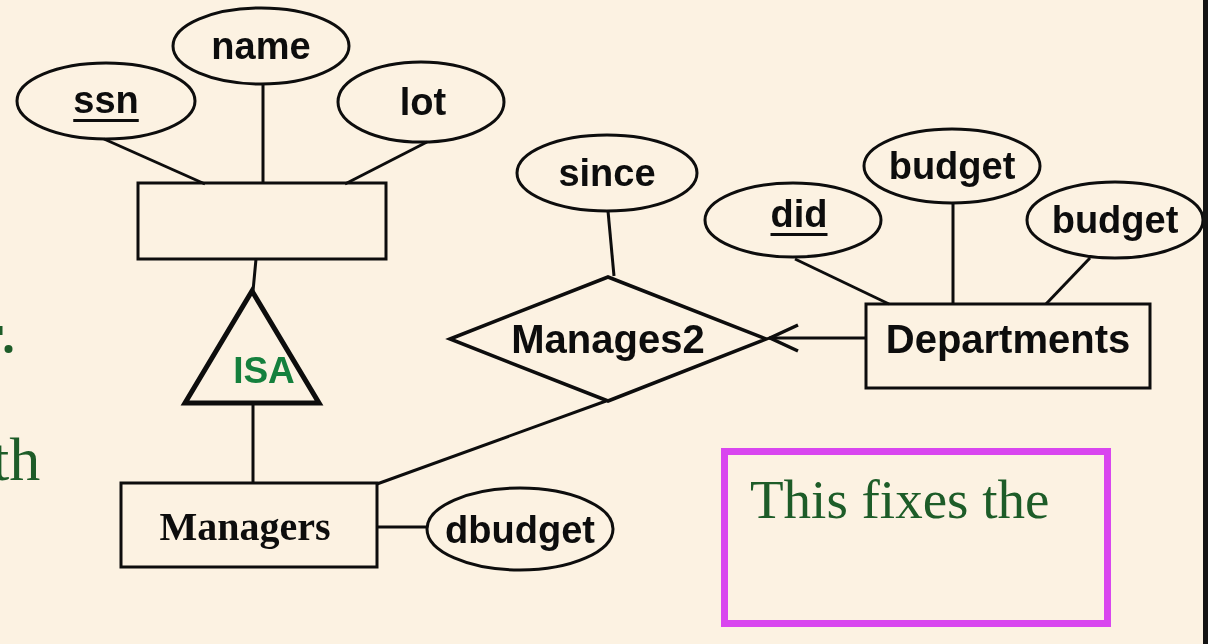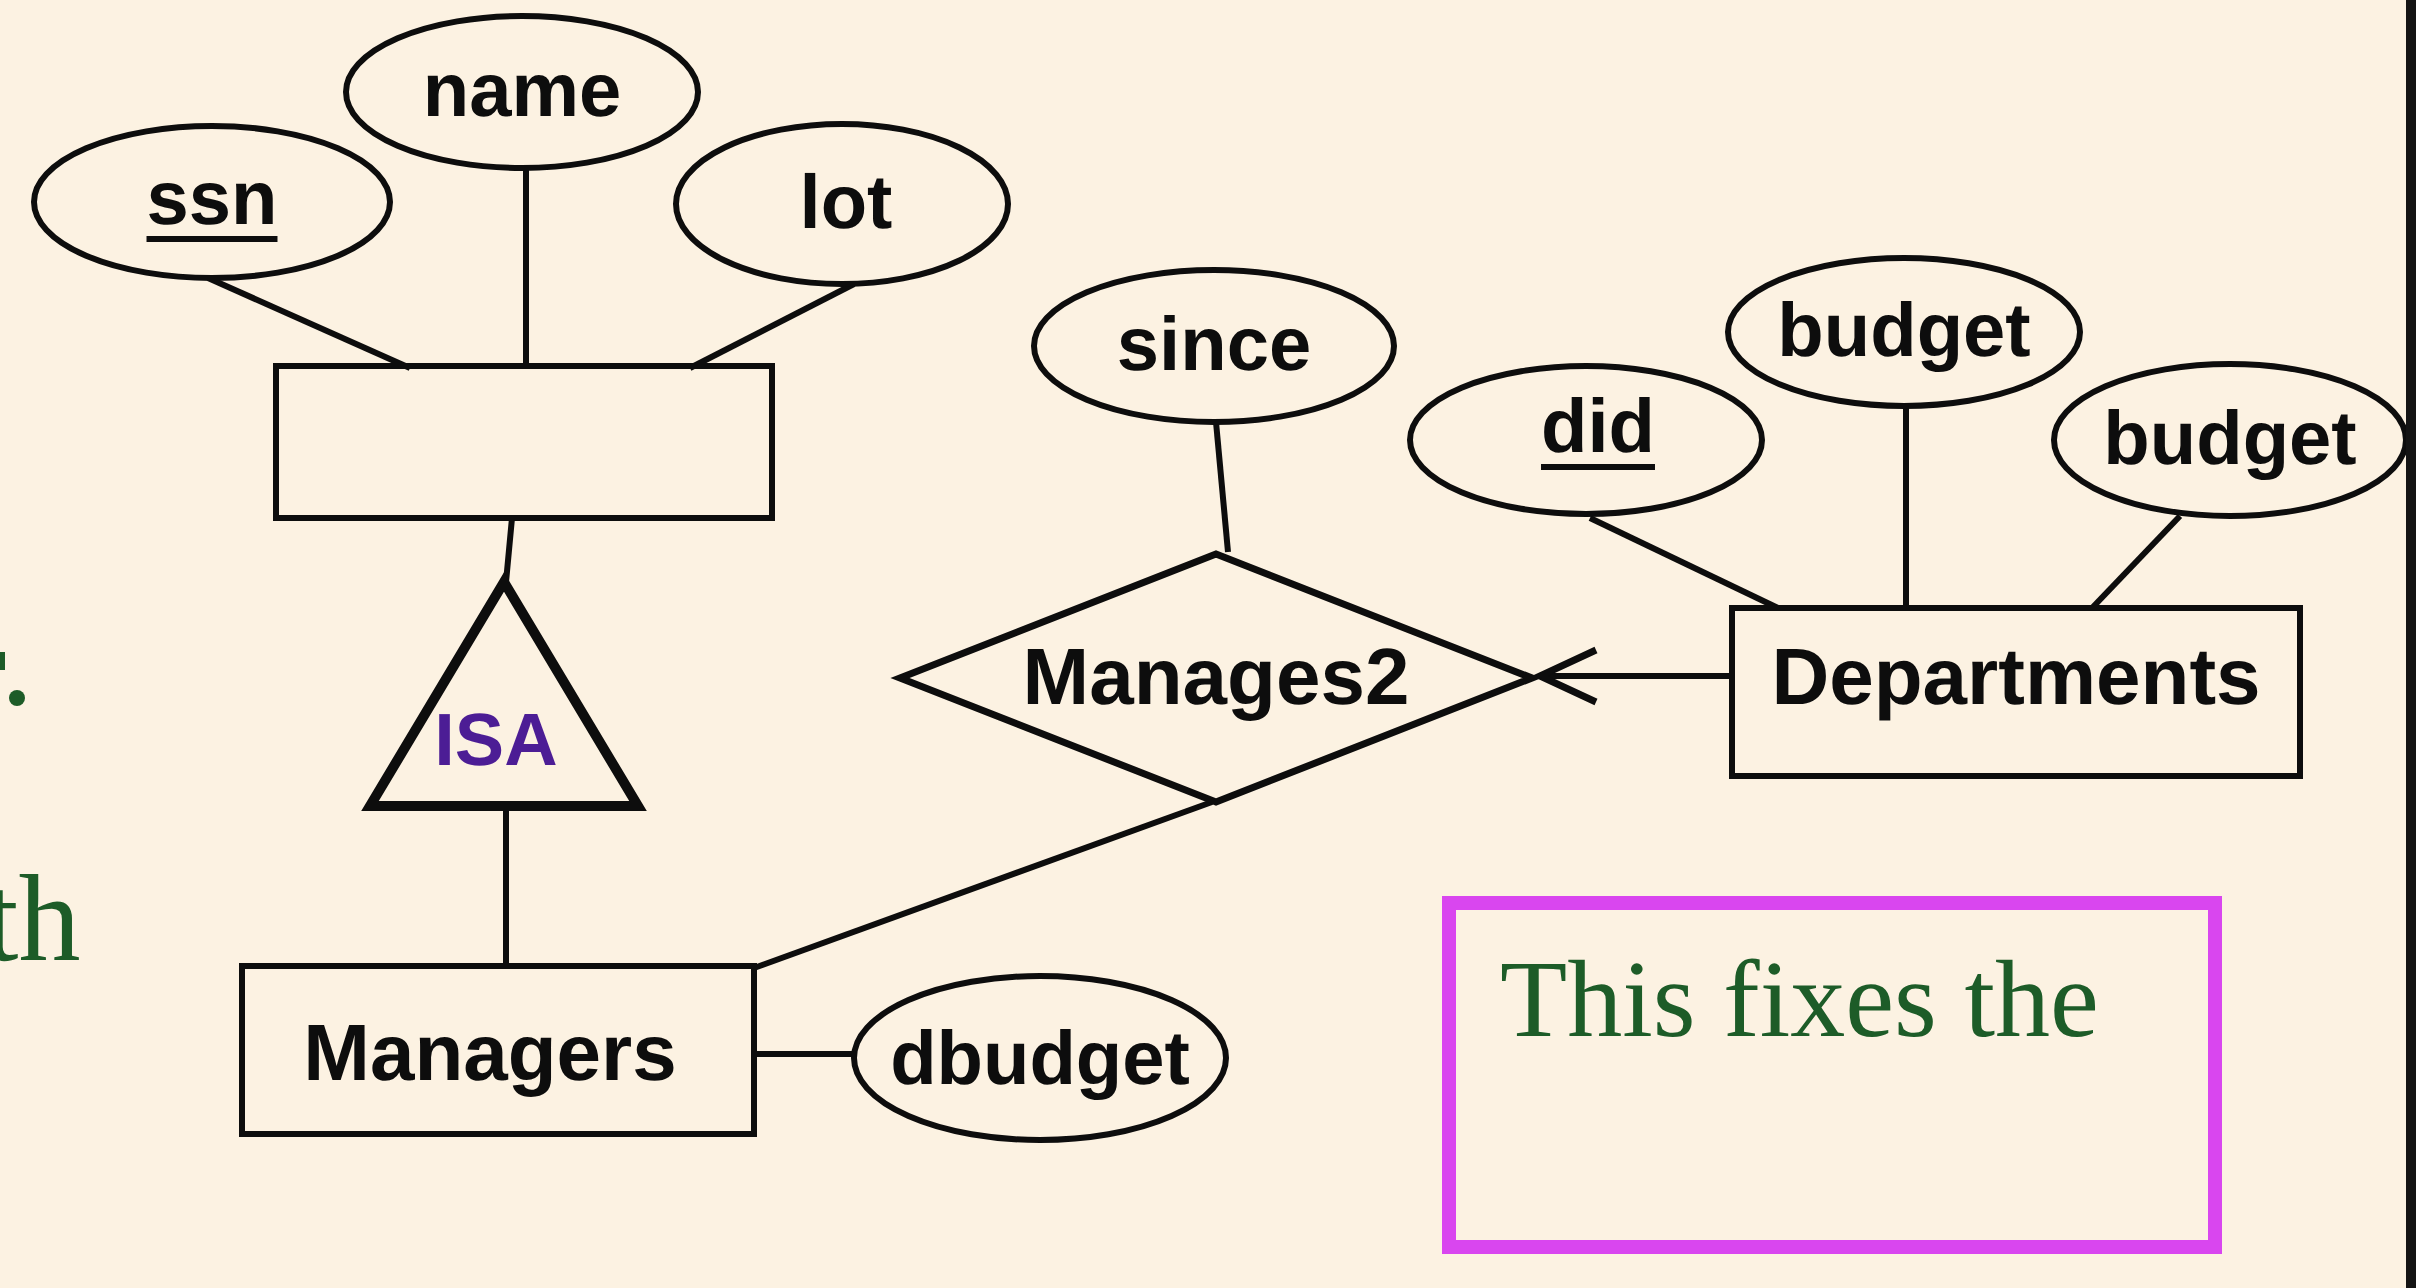--- a/index.html
+++ b/index.html
@@ -34,21 +34,22 @@
   .label.small {
     font-size: 38px;
   }
   .underline {
     text-decoration: underline;
     text-decoration-thickness: 3px;
     text-underline-offset: 6px;
   }
   .isa-label {
     font-size: 37px;
-    color: #4c1d95;
+    color: #15803d;
+    margin-left: 16px;
   }
   .callout {
     position: absolute;
     left: 721px;
     top: 448px;
     width: 376px;
     height: 165px;
     border: 7px solid #d946ef;
     box-sizing: content-box;
     background: transparent;
@@ -119,21 +120,21 @@
 
   <div class="label small underline" style="left:106px; top:100px;">ssn</div>
   <div class="label small" style="left:261px; top:46px;">name</div>
   <div class="label small" style="left:423px; top:102px;">lot</div>
   <div class="label small" style="left:607px; top:173px;">since</div>
   <div class="label small underline" style="left:799px; top:214px;">did</div>
   <div class="label small" style="left:952px; top:166px;">budget</div>
   <div class="label small" style="left:1115px; top:220px;text-align:right;">budget</div>
   <div class="label small" style="left:520px; top:530px;">dbudget</div>
 
-  <div class="label" style="left:245px; top:527px;">Managers</div>
+  <div class="label" style="left:245px; top:527px;font-family:Liberation Serif, serif;">Managers</div>
   <div class="label" style="left:1008px; top:339px;">Departments</div>
   <div class="label" style="left:608px; top:339px;">Manages2</div>
   <div class="label isa-label" style="left:248px; top:370px;">ISA</div>
 
   <div class="callout">
     <div class="callout-text">
       <div>This fixes the</div>
     </div>
   </div>
 

